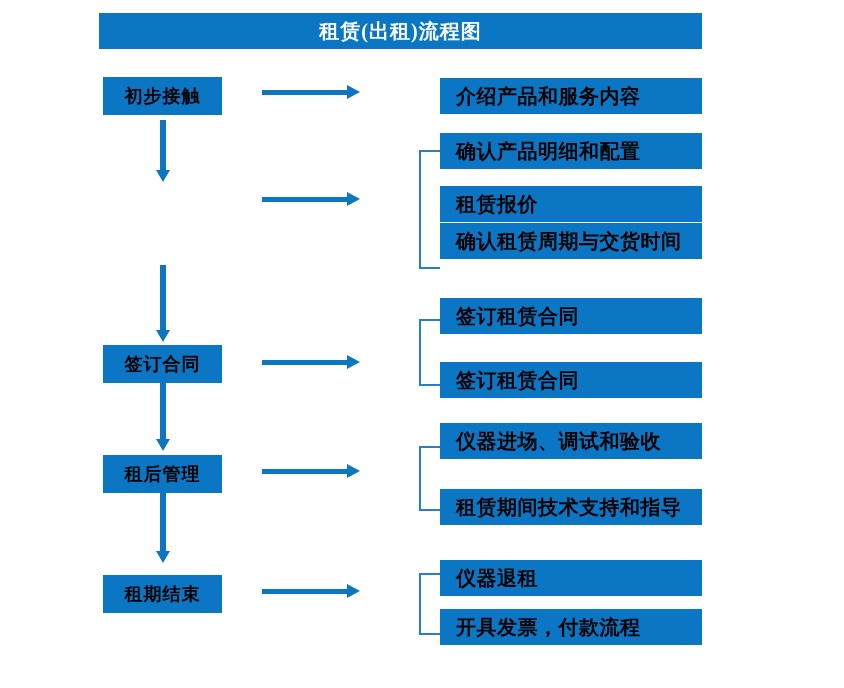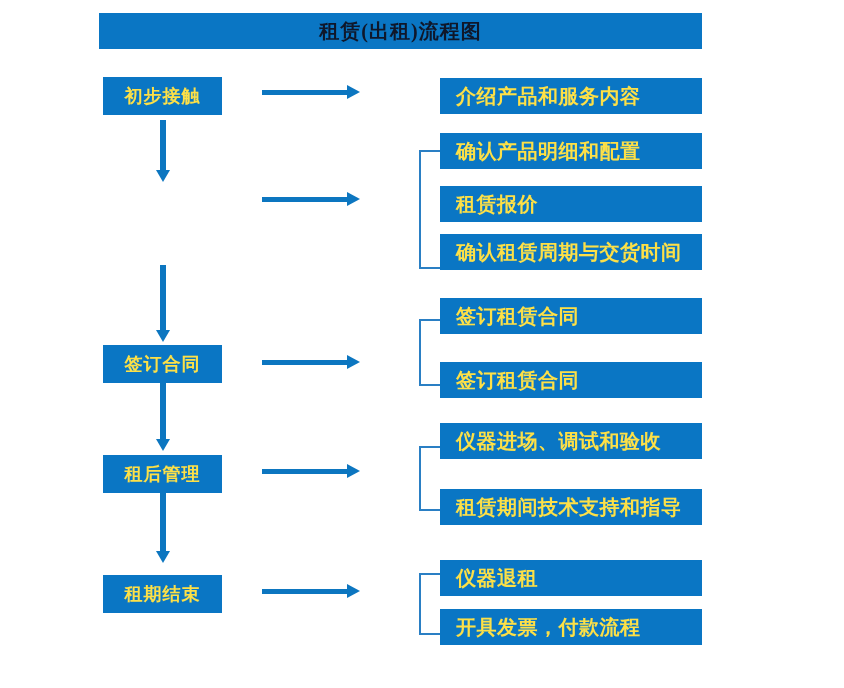--- a/index.html
+++ b/index.html
@@ -24,37 +24,37 @@
     left: 99px;
     top: 13px;
     width: 603px;
     height: 36px;
     background: #0a76c4;
     display: flex;
     align-items: center;
     justify-content: center;
   }
   .title-banner .title-text {
-    color: #0f172a;
+    color: #ffffff;
     font-size: 20px;
     font-weight: bold;
     letter-spacing: 1px;
     line-height: 1;
   }
 
   
   .node-box {
     position: absolute;
     background: #0a76c4;
     display: flex;
     align-items: center;
     box-sizing: border-box;
   }
   .node-box .node-label {
-    color: #fde047;
+    color: #000000;
     font-weight: bold;
     line-height: 1;
     white-space: nowrap;
   }
 
   
   .stage-box {
     left: 103px;
     width: 119px;
     height: 38px;
@@ -168,21 +168,21 @@
     <div class="shaft"></div>
     <div class="head"></div>
   </div>
   <div class="bracket" style="top:150px; height:119px;"></div>
   <div class="node-box detail-box" style="top:186px;">
     <span class="node-label">租赁报价</span>
   </div>
   <div class="node-box detail-box" style="top:133px;">
     <span class="node-label">确认产品明细和配置</span>
   </div>
-  <div class="node-box detail-box" style="top:234px;">
+  <div class="node-box detail-box" style="top:223px;">
     <span class="node-label">确认租赁周期与交货时间</span>
   </div>
 
   <div class="v-arrow" style="top:265px; height:77px;">
     <div class="shaft" style="height:65px;"></div>
     <div class="head"></div>
   </div>
 
   <div class="node-box stage-box" style="top:345px;">
     <span class="node-label">签订合同</span>

